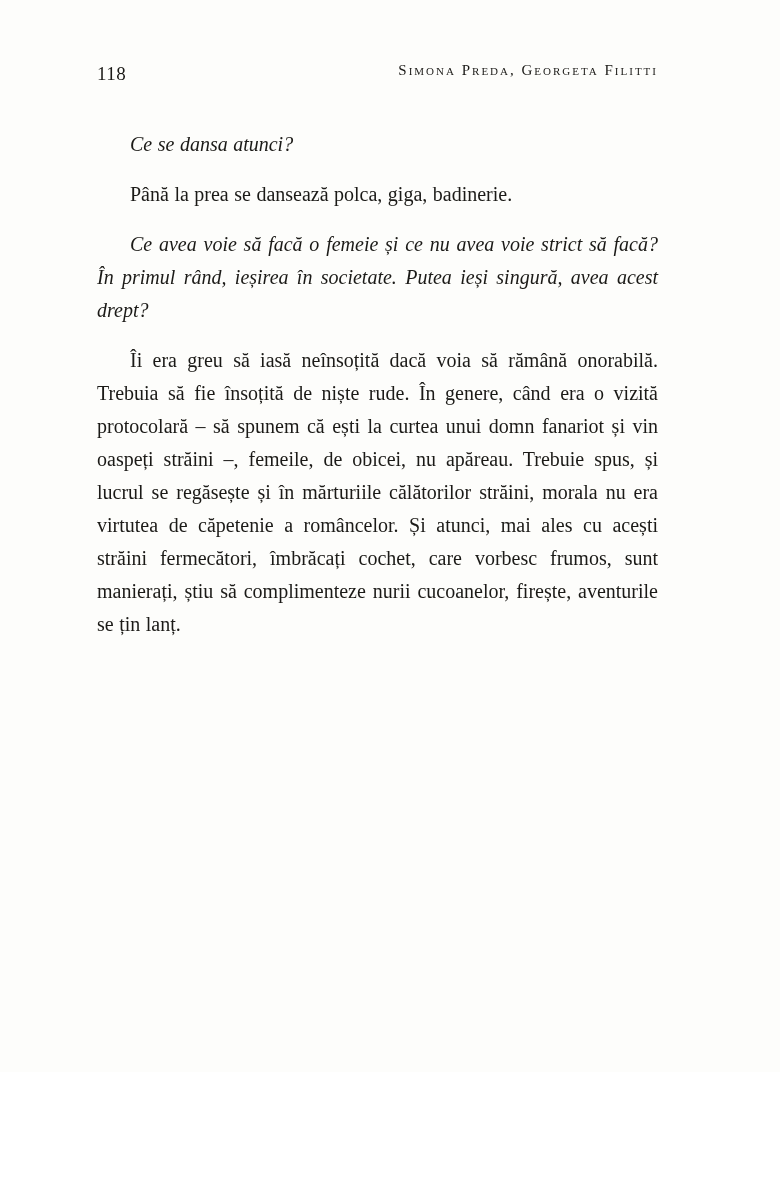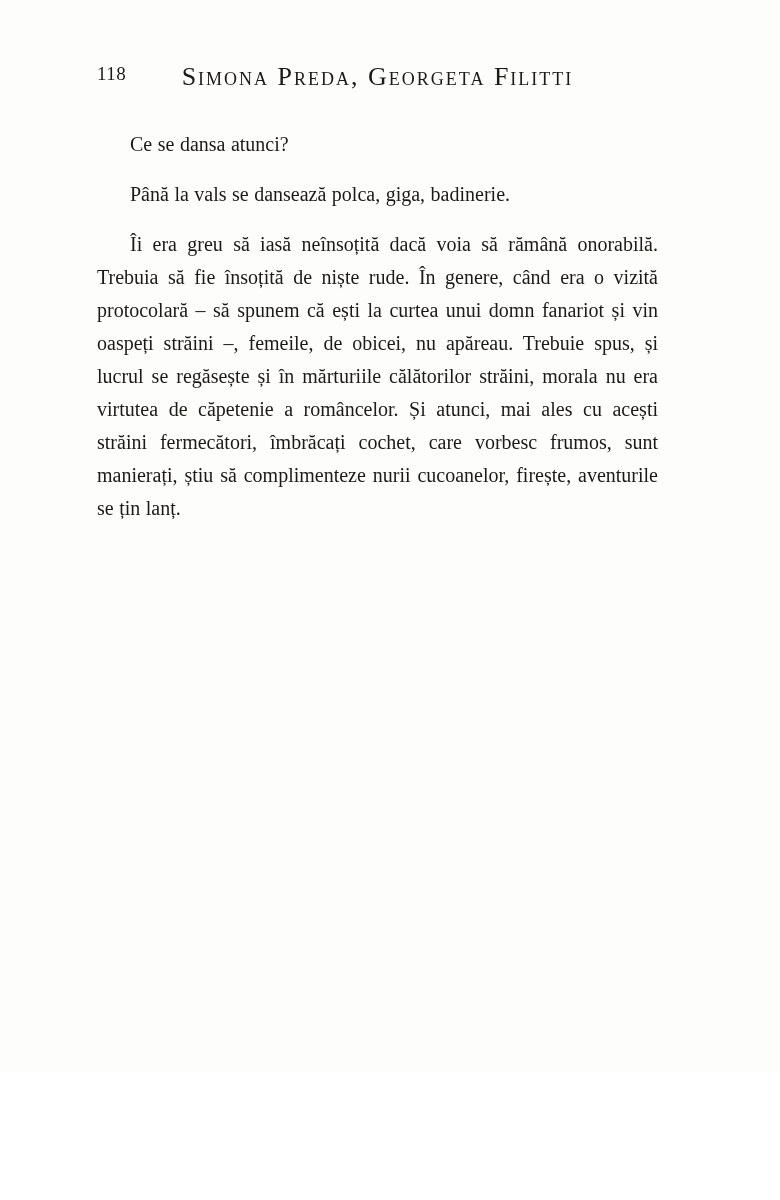--- a/index.html
+++ b/index.html
@@ -25,36 +25,37 @@
   }
   .pagenum {
     position: absolute;
     left: 0;
     top: 1px;
     font-size: 19px;
     letter-spacing: 0.5px;
   }
   .authors {
     display: block;
-    text-align: center;
+    text-align: right;
     font-variant: small-caps;
-    font-size: 26px;
+    font-size: 15px;
     letter-spacing: 2px;
   }
   main p {
     font-size: 20px;
     line-height: 33px;
     text-align: justify;
     margin: 0 0 17px 0;
     word-spacing: 0.5px;
   }
   p.cont {
     text-indent: 0;
   }
   p.q {
+    font-style: italic;
     text-indent: 33px;
   }
   p.a {
     font-style: normal;
     text-indent: 33px;
   }
 </style>
 </head>
 <body>
 
@@ -62,21 +63,22 @@
 
   <header class="running-head">
     <span class="pagenum">118</span>
     <span class="authors">Simona Preda, Georgeta Filitti</span>
   </header>
 
   <main>
 
     <p class="q">Ce se dansa atunci?</p>
 
-    <p class="a">Până la vals se dansează polca, giga, badinerie.</p>
+    <p class="a">Până la prea se dansează polca, giga, badinerie.</p>
 
 
 
+    <p class="q">Ce avea voie să facă o femeie și ce nu avea voie strict să facă? În primul rând, ieșirea în societate. Putea ieși singură, avea acest drept?</p>
 
     <p class="a">Îi era greu să iasă neînsoțită dacă voia să rămână onorabilă. Trebuia să fie însoțită de niște rude. În genere, când era o vizită protocolară – să spunem că ești la curtea unui domn fanariot și vin oaspeți străini –, femeile, de obicei, nu apăreau. Trebuie spus, și lucrul se regăsește și în mărturiile călătorilor străini, morala nu era virtutea de căpetenie a româncelor. Și atunci, mai ales cu acești străini fermecători, îmbrăcați cochet, care vorbesc frumos, sunt manierați, știu să complimenteze nurii cucoanelor, firește, aventurile se țin lanț.</p>
   </main>
 
 </div>
 
 </body></html>

